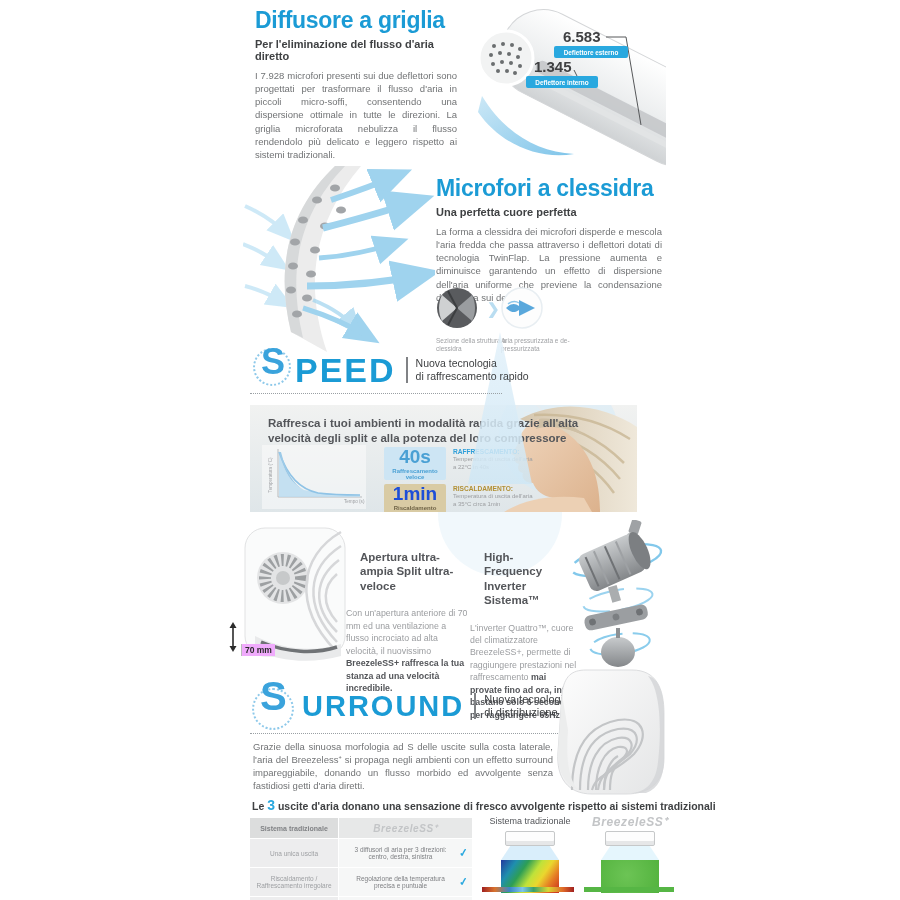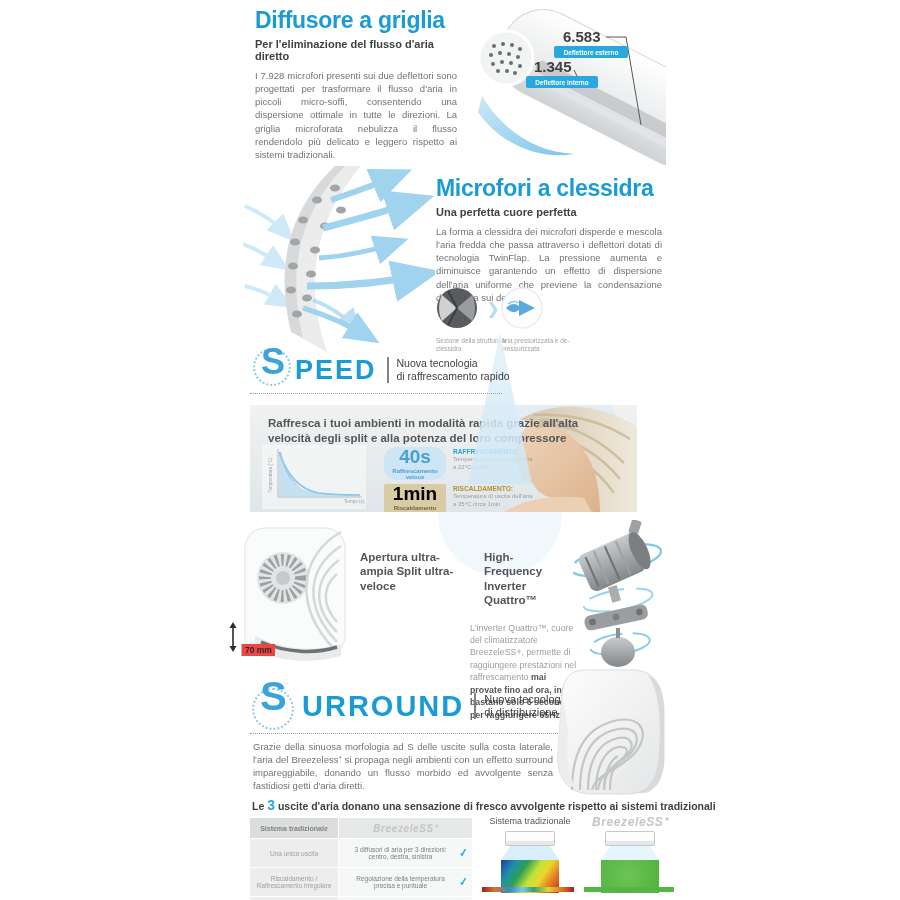--- a/index.html
+++ b/index.html
@@ -7,21 +7,21 @@
   .abs{position:absolute}
   .h-blue{color:#1b9bd5;font-weight:800;font-size:23px;letter-spacing:-.3px;margin:0;line-height:1.05}
   .sub{font-weight:800;font-size:11px;color:#3f4143;margin:6px 0 0}
   .body-txt{font-size:9.5px;color:#717375;line-height:1.38;text-align:justify;margin:7px 0 0}
   .caption{font-size:6.5px;color:#a0a2a5;line-height:1.3}
   .dotline{border-top:1.5px dotted #9aa0a4;height:0}
   .logo-wrap{display:flex;align-items:center}
   .logo-s{position:relative;width:40px;height:44px;flex:0 0 auto}
   .logo-s .ring{position:absolute;left:0;top:4;width:34px;height:34px;border:2px dotted #8ec9ea;border-radius:50%}
   .logo-s .letter{position:absolute;left:8px;top:-4px;font-size:36px;font-weight:800;color:#3aa3dc;line-height:1}
-  .logo-word{font-size:27px;font-weight:800;color:#1b9bd5;letter-spacing:2px;line-height:1}
+  .logo-word{font-size:34px;font-weight:800;color:#1b9bd5;letter-spacing:2px;line-height:1}
   .tagline{border-left:2px solid #808285;padding-left:8px;margin-left:10px;font-size:10.5px;font-weight:400;color:#3f4143;line-height:1.2}
   .col-h{font-size:11.5px;font-weight:800;color:#54565a;line-height:1.25;margin:14px}
   .col-p{font-size:8.8px;color:#9b9da0;line-height:1.42;margin:8px 0 0}
   .col-p strong{color:#54565a;font-weight:800}
   .tbl{display:grid;grid-template-columns:88px 133px;gap:1px;background:#fff;font-size:6.5px}
   .tbl .hl{background:#dcdddd;color:#808285;font-weight:700;font-size:7px;display:flex;align-items:center;justify-content:center;height:20px}
   .tbl .hr{background:#e7e8e8;display:flex;align-items:center;justify-content:center;height:20px}
   .tbl .cl{background:#ededee;color:#9d9fa2;display:flex;align-items:center;justify-content:center;text-align:center;padding:3px 6px}
   .tbl .cr{background:#f6f7f7;color:#7d7f82;display:flex;align-items:center;justify-content:center;text-align:center;padding:3px 16px 3px 6px;position:relative}
   .tbl .ck{position:absolute;right:4px;top:50%;transform:translateY(-50%) rotate(-8deg);color:#29a8df;font-size:11px;font-weight:800}
@@ -197,31 +197,31 @@
   <svg class="abs" style="left:12px;top:40px;width:104px;height:64px;z-index:4" viewBox="0 0 104 64">
     <rect x="0" y="0" width="104" height="64" fill="#fbfcfc" opacity=".55"></rect>
     <path d="M16 4 L16 52 L100 52" stroke="#b9bbbd" stroke-width="1" fill="none"></path>
     <path d="M17 7 C 22 26 28 38 42 45 C 60 49 82 50 98 50 L98 52 L17 52 Z" fill="#bcdcf0" opacity=".85"></path>
     <path d="M17 7 C 26 32 38 44 56 48 C 72 50 88 50 98 50" stroke="#8fc3e6" stroke-width="1.6" fill="none"></path>
     <path d="M17 7 C 22 26 28 38 42 45 C 32 40 24 27 19 7 Z" fill="#9ccae8"></path>
     <text transform="rotate(-90 10 30)" x="10" y="30" text-anchor="middle" font-size="4.6" fill="#9d9fa2">Temperatura (°C)</text>
     <text x="82" y="58" font-size="4.6" fill="#9d9fa2">Tempo (s)</text>
   </svg>
 
-  <div class="abs" style="left:134px;top:42px;width:62px;height:33px;background:#cde5f4;border-radius:13px;text-align:center;z-index:4">
+  <div class="abs" style="left:134px;top:42px;width:62px;height:33px;background:#cde5f4;border-radius:2px;text-align:center;z-index:4">
     <div style="font-size:19px;font-weight:800;color:#4aa0d4;line-height:1.1">40s</div>
     <div style="font-size:6px;color:#4aa0d4;font-weight:700">Raffrescamento veloce</div>
   </div>
   <div class="abs" style="left:203px;top:43px;width:80px;z-index:4">
     <div style="font-size:6.6px;font-weight:800;color:#2f9fd9">RAFFRESCAMENTO:</div>
     <div style="font-size:6px;color:#9c9ea1;line-height:1.35">Temperatura di uscita dell'aria a 22°C in 40s</div>
   </div>
 
   <div class="abs" style="left:134px;top:79px;width:62px;height:33px;background:#d9cba4;border-radius:2px;text-align:center;z-index:4">
-    <div style="font-size:19px;font-weight:800;color:#000000;line-height:1.1">1min</div>
+    <div style="font-size:19px;font-weight:800;color:#1d4ed8;line-height:1.1">1min</div>
     <div style="font-size:6px;color:#6f6346;font-weight:700">Riscaldamento efficace</div>
   </div>
   <div class="abs" style="left:203px;top:80px;width:80px;z-index:4">
     <div style="font-size:6.6px;font-weight:800;color:#b29035">RISCALDAMENTO:</div>
     <div style="font-size:6px;color:#9c9ea1;line-height:1.35">Temperatura di uscita dell'aria a 35°C circa 1min</div>
   </div>
 </div>
 
 <svg class="abs" style="left:243px;top:526px;width:104px;height:140px" viewBox="0 0 104 140">
   <rect x="2" y="2" width="100" height="128" rx="20" fill="#fafbfb" stroke="#e1e2e3"></rect>
@@ -235,28 +235,29 @@
     <path d="M94 48 C 80 60 78 78 94 96"></path>
   </g>
   <path d="M12 110 C 40 124 72 126 98 118 L98 130 C 70 138 36 136 12 124 Z" fill="#e9eaeb"></path>
   <path d="M18 116 C 44 127 72 128 94 121" stroke="#6f7275" stroke-width="3.5" fill="none"></path>
 </svg>
 <svg class="abs" style="left:228px;top:622px;width:10px;height:30px" viewBox="0 0 10 30">
   <line x1="5" y1="3" x2="5" y2="27" stroke="#2b2b2b" stroke-width="1.6"></line>
   <path d="M5 0 L1.5 6 L8.5 6 Z" fill="#2b2b2b"></path>
   <path d="M5 30 L1.5 24 L8.5 24 Z" fill="#2b2b2b"></path>
 </svg>
-<div class="abs" style="left:241px;top:644px;font-size:8.5px;font-weight:800;color:#2a2a2a;background:#ef4444;padding:1px 3px;border-left:1px solid #bbb">70 mm</div>
+<div class="abs" style="left:241px;top:644px;font-size:8.5px;font-weight:800;color:#2a2a2a;background:#f0abfc;padding:1px 3px;border-left:1px solid #bbb">70 mm</div>
 
 <div class="abs" style="left:346px;top:536px;width:122px">
   <h3 class="col-h">Apertura ultra-ampia Split ultra-veloce</h3>
+  <p class="col-p"><span>Con un'apertura anteriore di 70 mm ed una ventilazione a flusso incrociato ad alta velocità, il nuovissimo </span><strong>BreezeleSS+ raffresca la tua stanza ad una velocità incredibile.</strong></p>
 </div>
 
 <div class="abs" style="left:470px;top:536px;width:110px">
-  <h3 class="col-h">High-Frequency Inverter Quattro™</h3>
+  <h3 class="col-h">High-Frequency Inverter Sistema™</h3>
   <p class="col-p"><span>L'inverter Quattro™, cuore del climatizzatore BreezeleSS+, permette di raggiungere prestazioni nel raffrescamento </span><strong>mai provate fino ad ora, infatti bastano solo 6 secondi per raggiungere 65Hz.</strong></p>
 </div>
 
 <svg class="abs" style="left:566px;top:520px;width:100px;height:152px" viewBox="0 0 100 152">
   <defs>
     <linearGradient id="gm" x1="0" y1="0" x2="0" y2="1">
         <stop offset="0" stop-color="#c8cbcd"></stop>
         <stop offset="1" stop-color="#84878a"></stop>
       </linearGradient>
   </defs>

